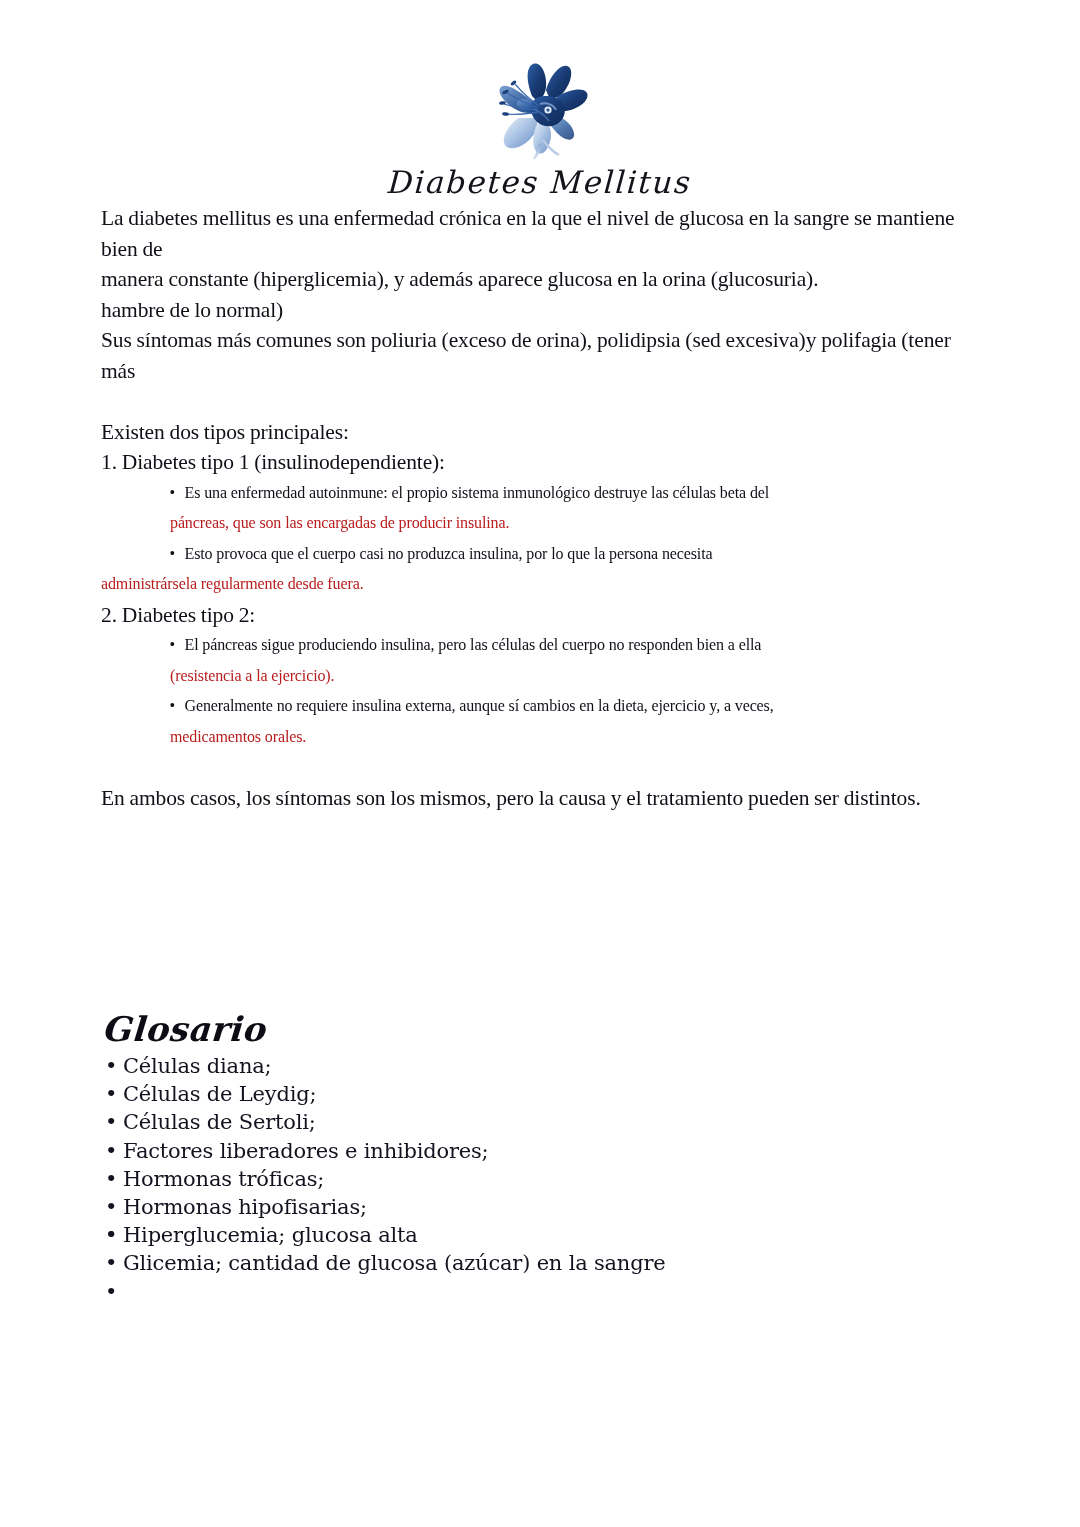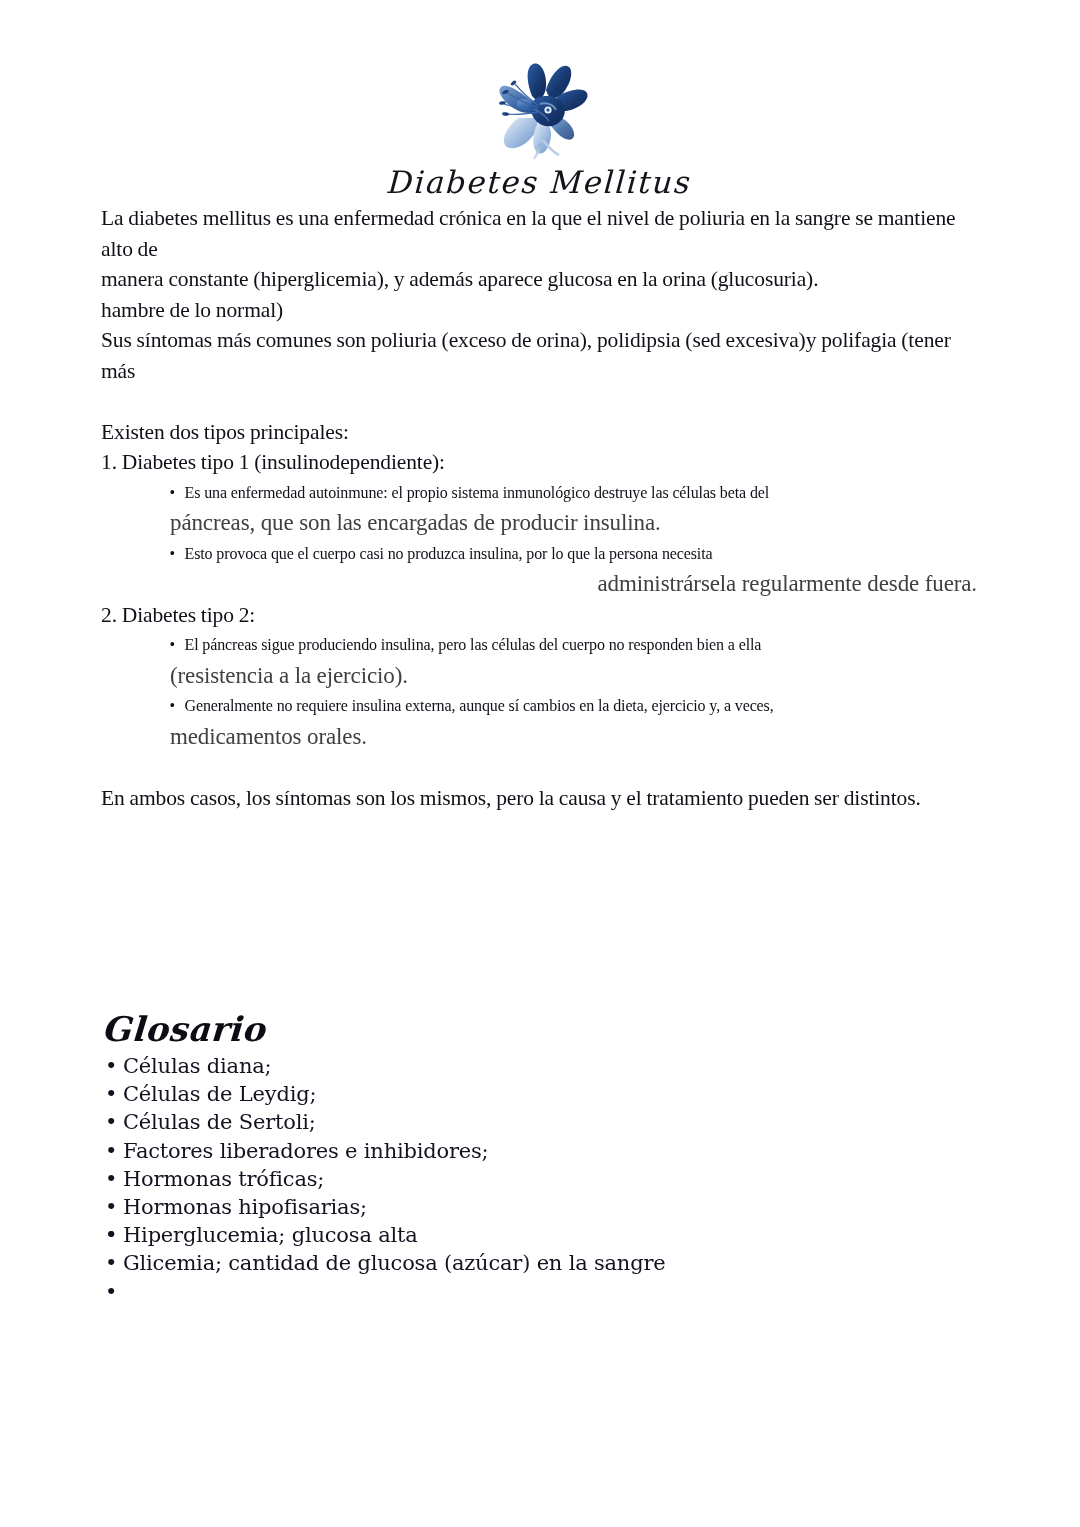--- a/index.html
+++ b/index.html
@@ -79,30 +79,29 @@
     text-indent: 0;
     color: #111018;
     letter-spacing: -0.12px;
   }
   .bullet-line .bdot {
     display: inline-block;
     width: 15px;
     margin-left: -0.5px;
   }
   .bullet-cont {
-    font-size: 23px;
+    font-size: 16px;
     line-height: 30.5px;
     margin: 0;
     padding-left: 69px;
-    color: #404040;
+    color: #b91c1c;
     letter-spacing: -0.12px;
   }
   .flush {
     padding-left: 0;
-    text-align: right;
   }
 
   
   .glossary {
     position: absolute;
     left: 101px;
     top: 1012px;
     width: 700px;
   }
   .glossary-title {
@@ -204,21 +203,21 @@
         <path d="M66 92 C65 98 63 103 60 107" stroke="url(#gStem)" stroke-width="2.6" fill="none"></path>
         <path d="M69 88 C74 95 79 100 85 103" stroke="#b9cbe6" stroke-width="2.2" fill="none"></path>
       </svg>
     </div>
 
     <div class="doc-title">Diabetes Mellitus</div>
   </div>
 
   <div class="body-block">
 
-    <p class="para">La diabetes mellitus es una enfermedad crónica en la que el nivel de poliuria en la sangre se mantiene alto de</p>
+    <p class="para">La diabetes mellitus es una enfermedad crónica en la que el nivel de glucosa en la sangre se mantiene bien de</p>
     <p class="para">manera constante (hiperglicemia), y además aparece glucosa en la orina (glucosuria).</p>
     <p class="para">hambre de lo normal)</p>
     <p class="para">Sus síntomas más comunes son poliuria (exceso de orina), polidipsia (sed excesiva)y polifagia (tener más</p>
 
     <div class="spacer-line"></div>
 
     <p class="para">Existen dos tipos principales:</p>
     <p class="para">1. Diabetes tipo 1 (insulinodependiente):</p>
 
     <p class="bullet-line">

